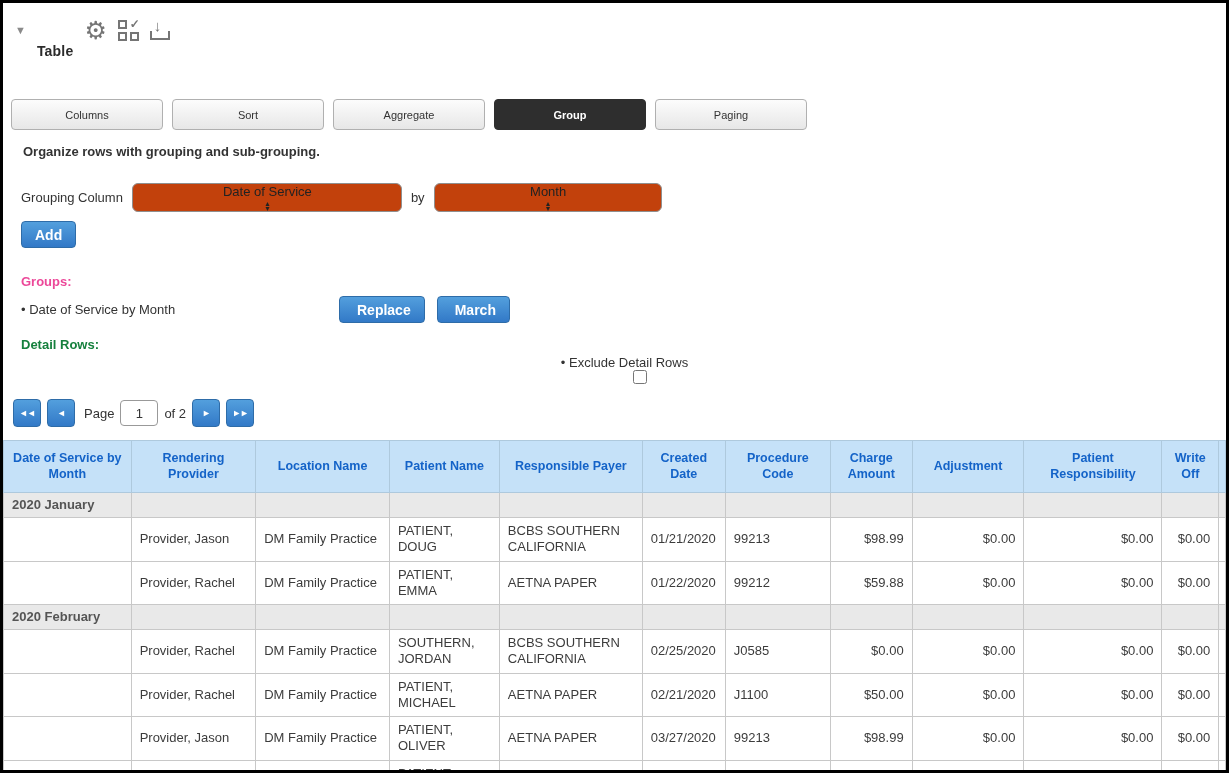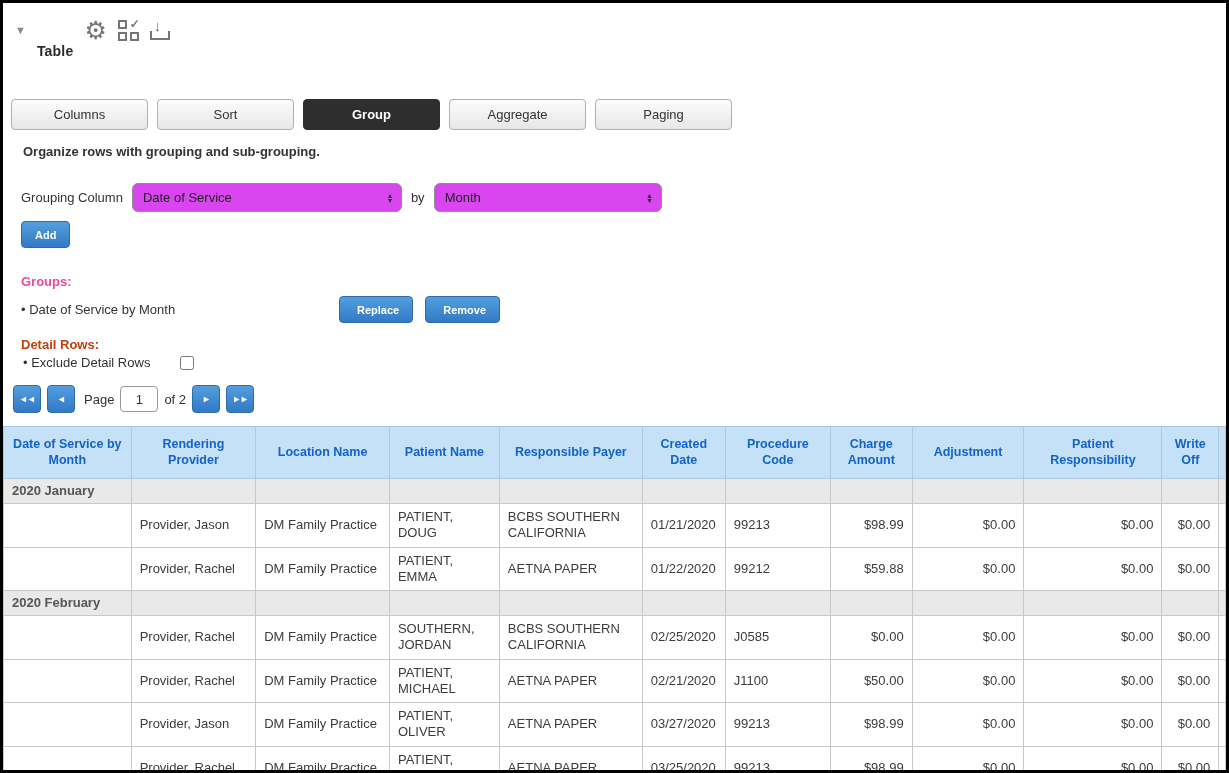--- a/index.html
+++ b/index.html
@@ -24,48 +24,48 @@
   .colchooser .sq { border:2px solid #757575; background:#fff; }
   .colchooser .chk { color:#757575; font-weight:bold; font-size:12px; line-height:9px; }
   .dl { position:relative; width:20px; height:19px; }
   .dl .arrow { position:absolute; top:-4px; left:4px; font-size:15px; font-weight:bold; color:#757575; }
   .dl .tray { position:absolute; bottom:0; left:0; width:20px; height:9px;
     border-left:2px solid #757575; border-right:2px solid #757575; border-bottom:2px solid #757575; }
 
   
   .tabs { display:flex; gap:9px; margin:54px 0 0 8px; }
   .tab {
-    width:137px; height:31px; display:flex; align-items:center; justify-content:center;
+    width:152px; height:31px; display:flex; align-items:center; justify-content:center;
     border:1px solid #b0b0b0; border-radius:4px;
-    background:linear-gradient(#fcfcfc,#e7e7e7); color:#333; font-size:13px; cursor:pointer;
+    background:linear-gradient(#fcfcfc,#e7e7e7); color:#333; font-size:11px; cursor:pointer;
   }
   .tab.active { background:#2e2e2e; border-color:#2e2e2e; color:#fff; font-weight:bold; }
 
   
   .desc { margin:14px 0 0 20px; font-weight:bold; color:#333; }
   .grouping { display:flex; align-items:center; gap:9px; margin:24px 0 0 18px; }
   .fakeselect {
-    height:29px; background:#d946ef; border:1px solid #8f8f8f; border-radius:6px;
+    height:29px; background:#c2410c; border:1px solid #8f8f8f; border-radius:6px;
     display:flex; align-items:center; justify-content:space-between;
-    padding:0 9px 0 10px; color:#222; cursor:pointer;
+    padding:0 9px 0 10px; color:#222; cursor:pointer;flex-direction:column;
   }
   .fakeselect .updown { display:flex; flex-direction:column; line-height:5px; font-size:8px; color:#222; }
   .sel-col { width:270px; } .sel-by { width:228px; }
   .btn-blue {
     display:inline-flex; align-items:center; justify-content:center;
     background:linear-gradient(#539fdd,#3279c7); border:1px solid #2e6ca8; border-radius:4px;
-    color:#fff; font-weight:bold; font-size:11px; padding:0 13px; height:27px; cursor:pointer;
+    color:#fff; font-weight:bold; font-size:14px; padding:0 13px; height:27px; cursor:pointer;
   }
   .add-btn { margin:9px 0 0 18px; }
   .sec-label { margin:26px 0 0 18px; font-weight:bold; color:#ec4899; }
   .group-item-row { display:flex; align-items:center; margin:7px 0 0 18px; }
   .group-item { width:318px; color:#333; }
   .group-item-row .btn-blue { margin-right:12px;padding-left:17px; }
-  .detail-label { margin:14px 0 0 18px; font-weight:bold; color:#c2410c; }
-  .exclude-row { display:flex; align-items:center; margin:3px 0 0 20px; }
+  .detail-label { margin:14px 0 0 18px; font-weight:bold; color:#15803d; }
+  .exclude-row { display:flex; align-items:center; margin:3px 0 0 20px;flex-direction:column; }
   .exclude-row input { margin-left:30px; width:14px; height:14px; }
 
   
   .pager { display:flex; align-items:center; gap:6px; margin:15px 0 0 10px; }
   .pg-btn { width:28px; height:28px; padding:0; font-size:9px; letter-spacing:-1px; }
   .pg-label { margin-left:3px; }
   .pg-input { width:38px; height:26px; border:1px solid #999; border-radius:4px; text-align:center; font-size:13px; color:#333; }
 
   
   .tablewrap { margin-top:13px; }
@@ -103,22 +103,22 @@
     <span class="dl">
       <span class="arrow">↓</span>
       <span class="tray"></span>
     </span>
   </div>
 
   
   <div class="tabs">
     <div class="tab">Columns</div>
     <div class="tab">Sort</div>
+    <div class="tab">Aggregate</div>
     <div class="tab active">Group</div>
-    <div class="tab">Aggregate</div>
     <div class="tab">Paging</div>
   </div>
 
   
   <div class="desc">Organize rows with grouping and sub-grouping.</div>
 
   <div class="grouping">
     <span>Grouping Column</span>
     <div class="fakeselect sel-col">
       <span>Date of Service</span>
@@ -136,21 +136,21 @@
         </span>
     </div>
   </div>
 
   <button class="btn-blue add-btn">Add</button>
 
   <div class="sec-label">Groups:</div>
   <div class="group-item-row">
     <span class="group-item">• Date of Service by Month</span>
     <button class="btn-blue">Replace</button>
-    <button class="btn-blue">Remove</button>
+    <button class="btn-blue">March</button>
   </div>
 
   <div class="detail-label">Detail Rows:</div>
   <div class="exclude-row">
     <span>• Exclude Detail Rows</span>
     <input type="checkbox" style="">
   </div>
 
   
   <div class="pager">

